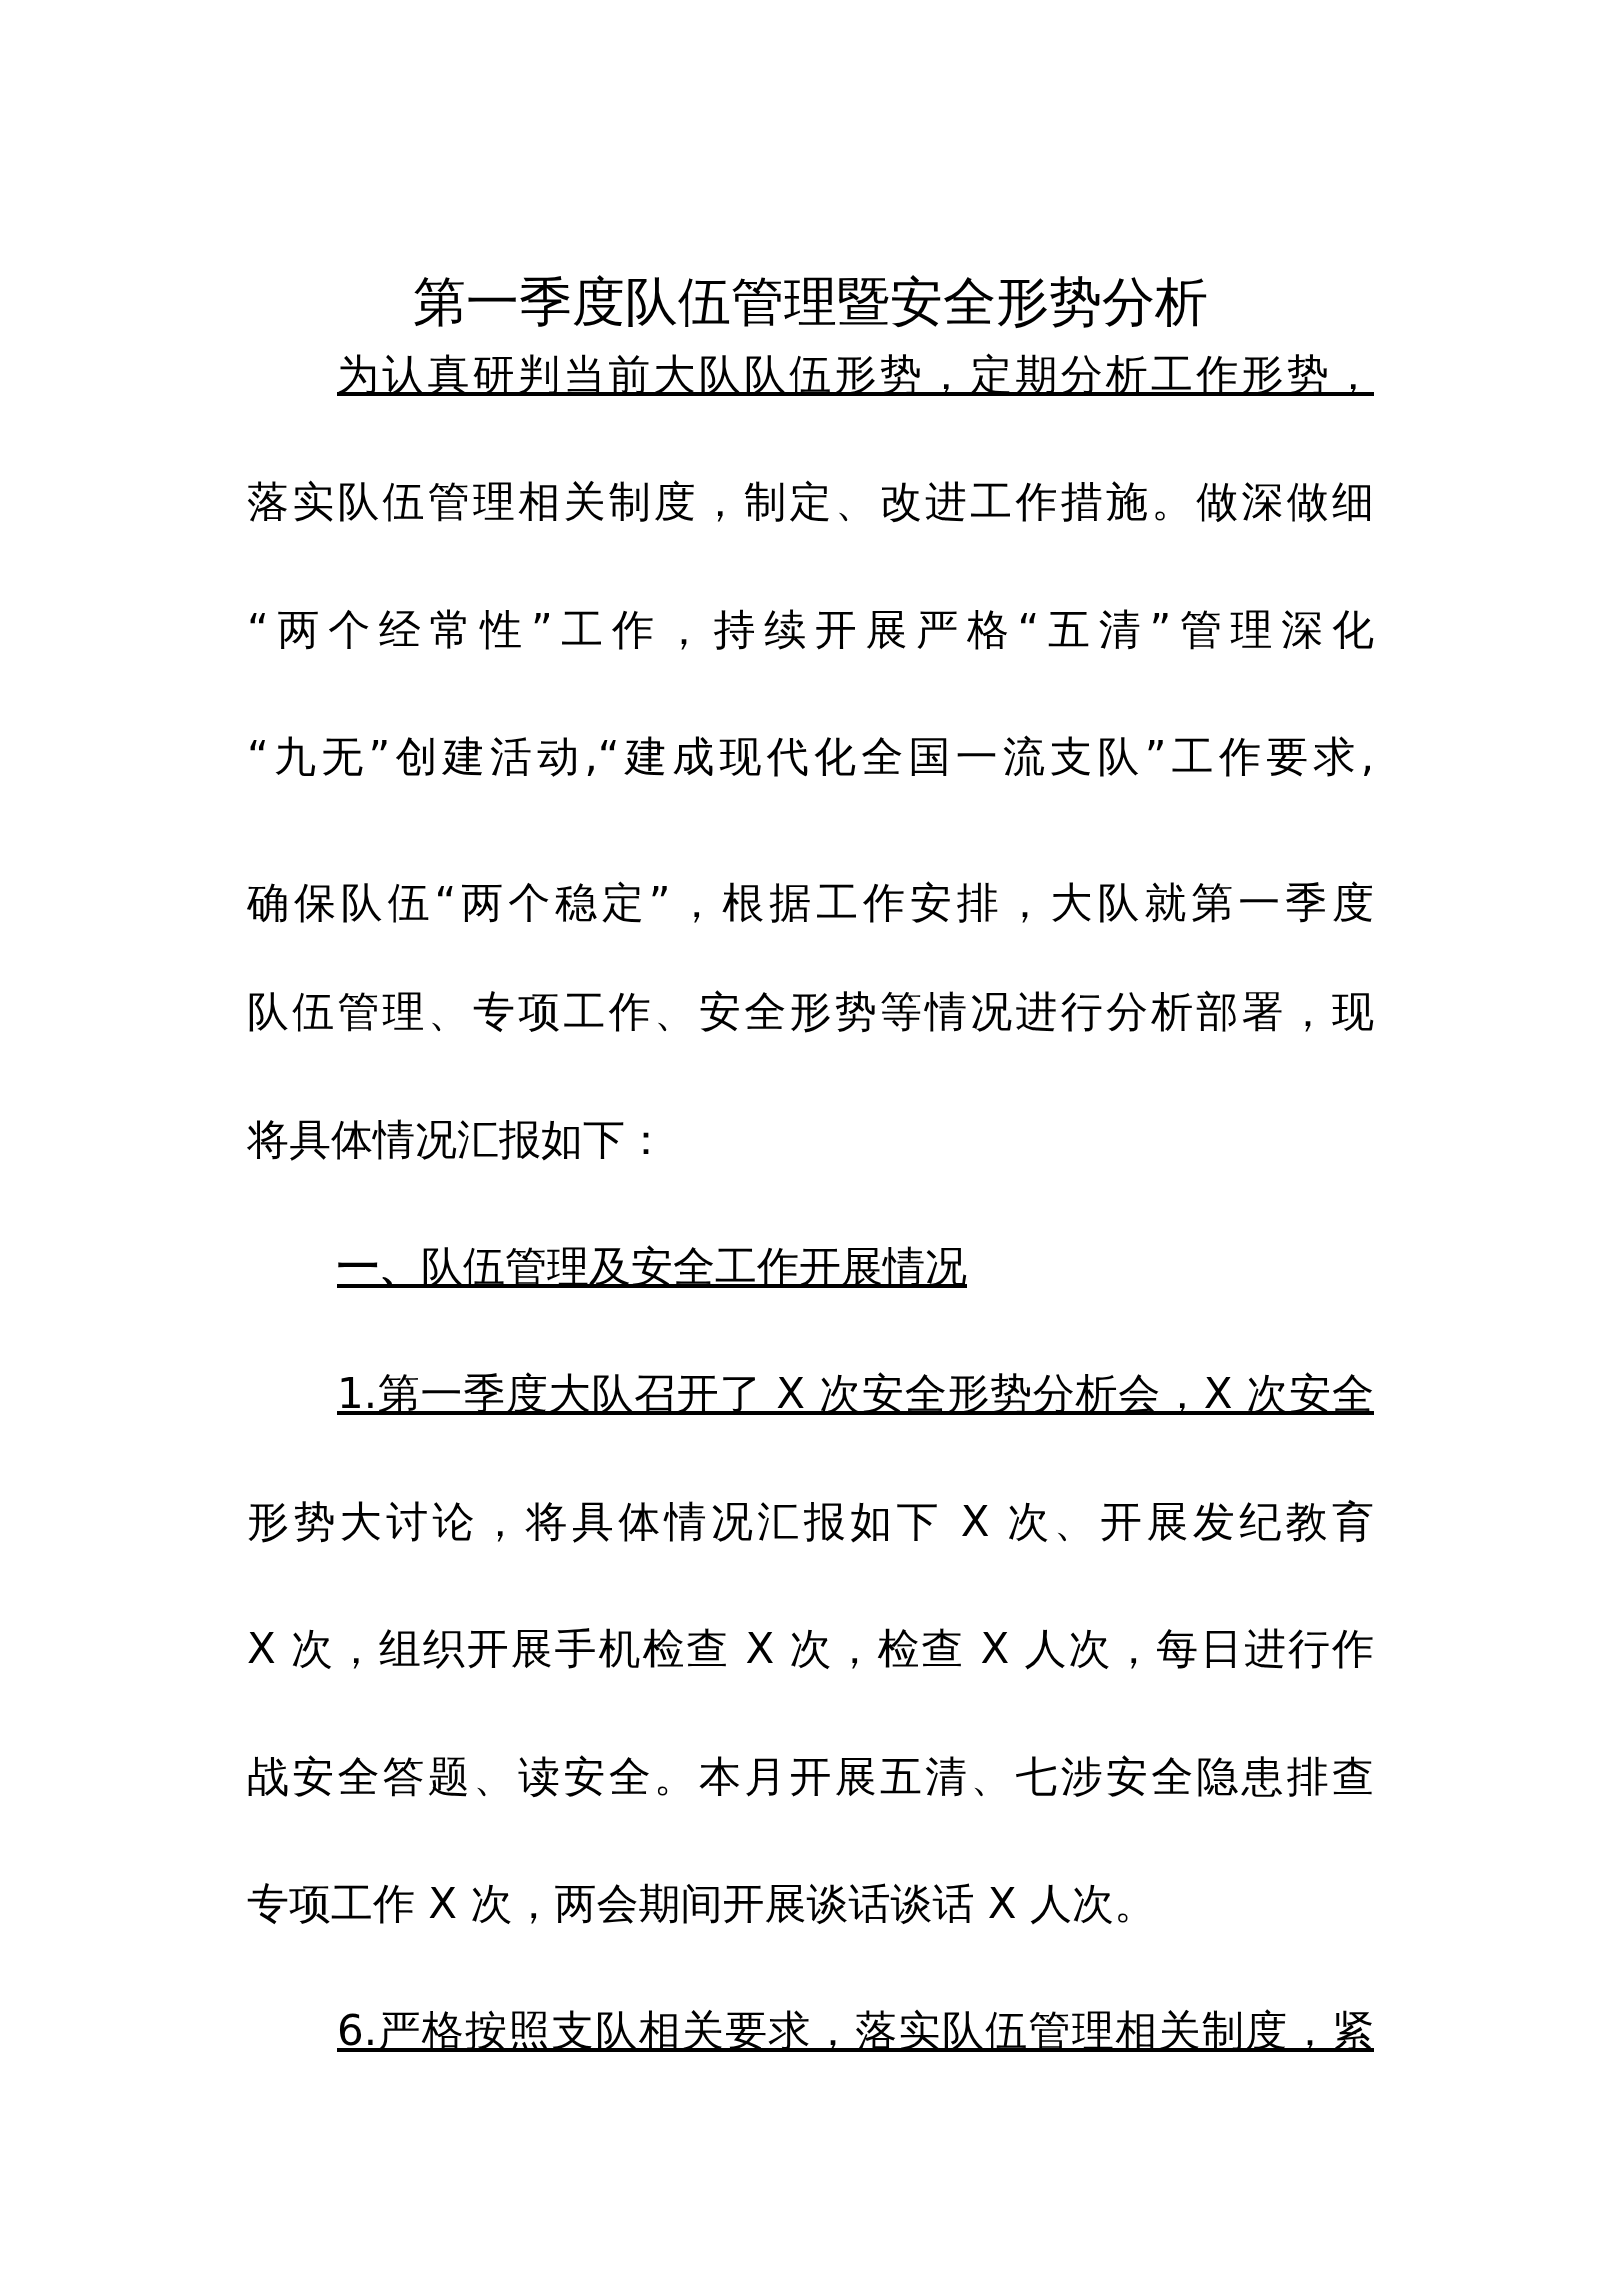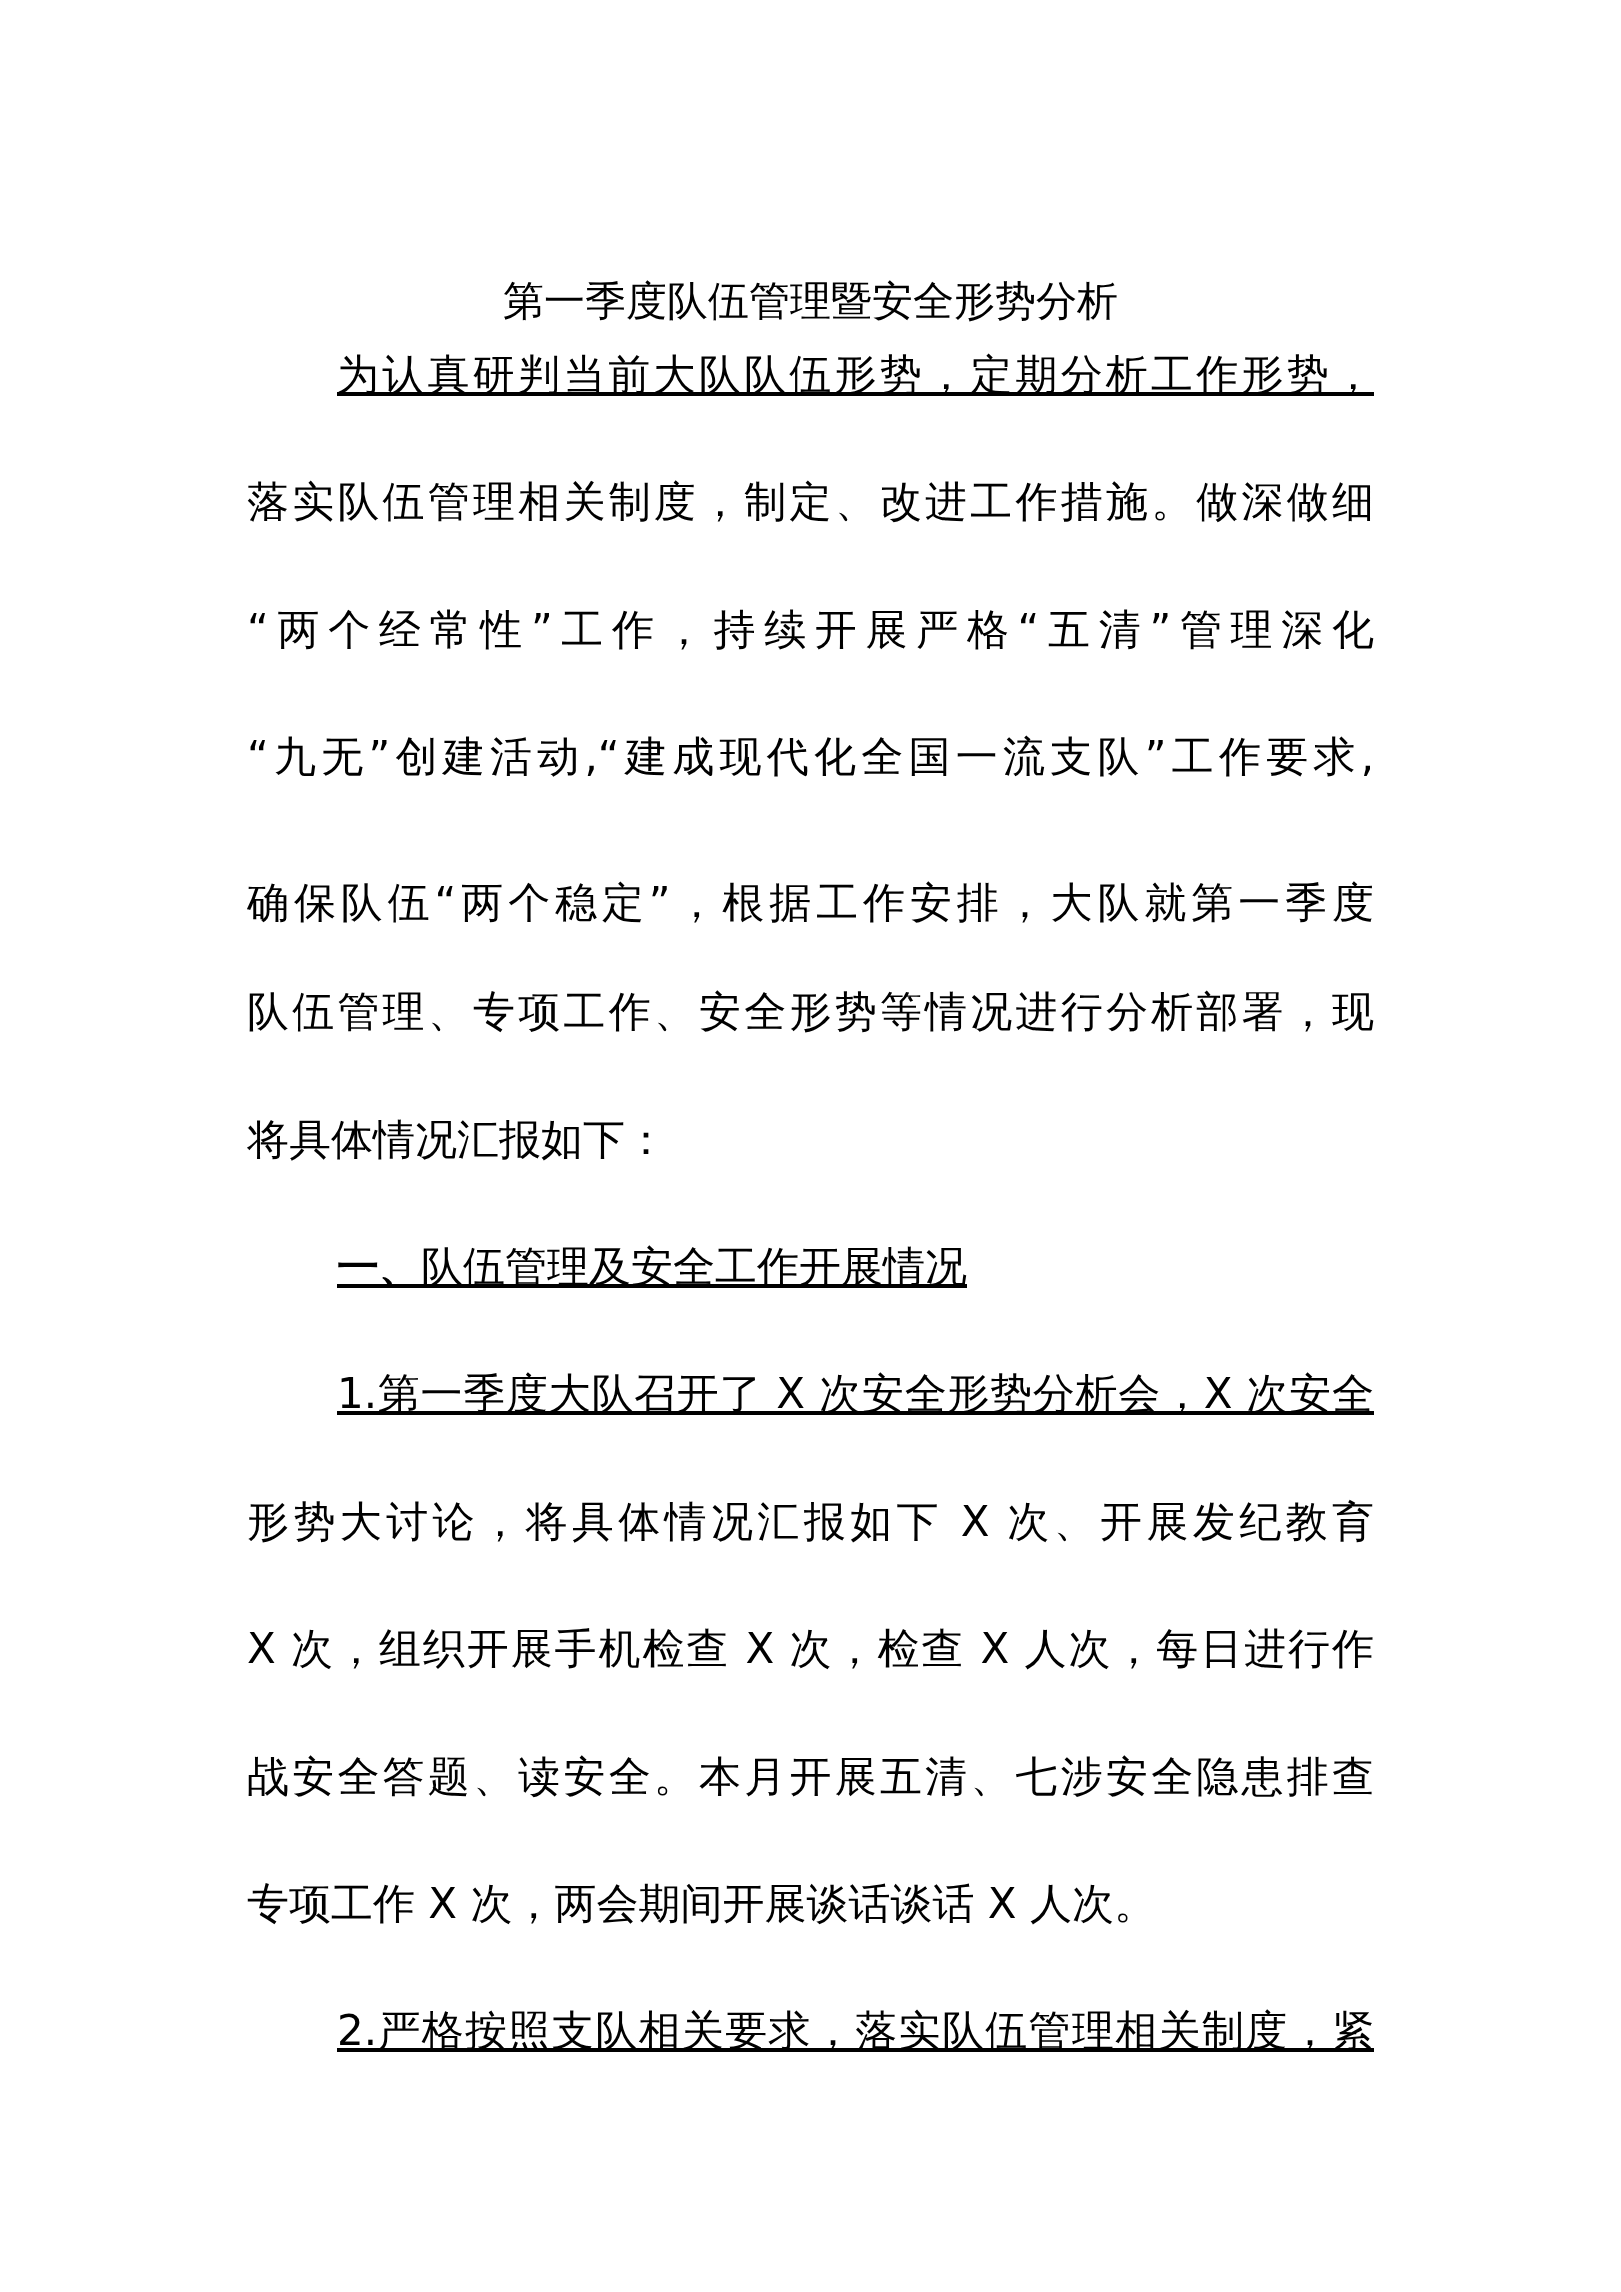--- a/index.html
+++ b/index.html
@@ -1,20 +1,20 @@
 <!DOCTYPE html>
 <html><head>
 <meta charset="utf-8">
 <style>
   html, body { margin:0; padding:0; background:#ffffff; }
   body { width:1621px; height:2293px; position:relative; overflow:hidden;
          font-family:"DejaVu Sans", "Liberation Sans", sans-serif; color:#000; }
   .page { position:absolute; left:247px; top:0; width:1127px; }
   .title { position:absolute; left:0; width:1127px; top:267px; text-align:center;
-           font-size:41px; line-height:69px; white-space:nowrap; }
+           font-size:53px; line-height:69px; white-space:nowrap; }
   .line { position:absolute; left:0; width:1127px; font-size:42px; line-height:59px;
           white-space:nowrap; text-align-last:justify; text-align:justify; letter-spacing:0; }
   .line.last { text-align-last:left; }
   .indent { padding-left:90px; box-sizing:border-box;text-decoration:underline; }
   .heading { font-weight:normal; }
   .heading b { font-weight:bold; }
 </style>
 </head>
 <body>
 
@@ -32,15 +32,15 @@
   <div class="line last indent heading" style="top:1237px">
     <b>一、</b><span>队伍管理及安全工作开展情况</span>
   </div>
 
   <div class="line indent" style="top:1364px">1.第一季度大队召开了 X 次安全形势分析会，X 次安全</div>
   <div class="line" style="top:1492px">形势大讨论，将具体情况汇报如下 X 次、开展发纪教育</div>
   <div class="line" style="top:1619px">X 次，组织开展手机检查 X 次，检查 X 人次，每日进行作</div>
   <div class="line" style="top:1747px">战安全答题、读安全。本月开展五清、七涉安全隐患排查</div>
   <div class="line last" style="top:1874px">专项工作 X 次，两会期间开展谈话谈话 X 人次。</div>
 
-  <div class="line indent" style="top:2001px">2.严格按照支队相关要求，落实队伍管理相关制度，紧</div>
+  <div class="line indent" style="top:2001px">6.严格按照支队相关要求，落实队伍管理相关制度，紧</div>
 </div>
 
 
 </body></html>

